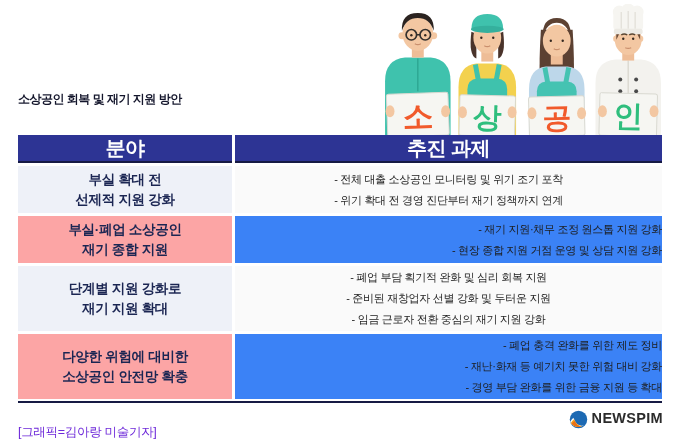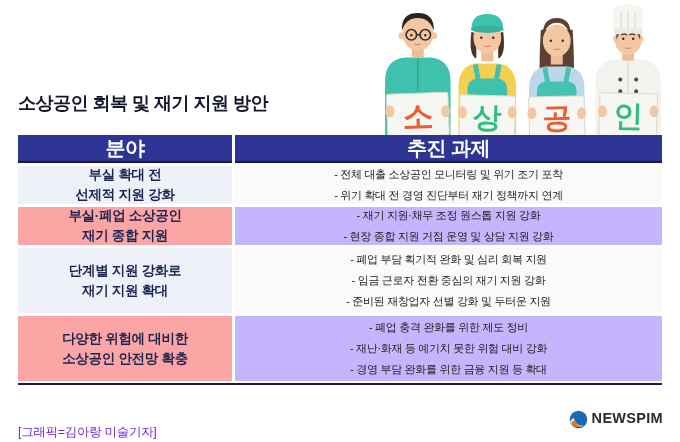--- a/index.html
+++ b/index.html
@@ -1,44 +1,44 @@
 <!DOCTYPE html>
 <html><head>
 <meta charset="utf-8">
 <style>
   html,body{margin:0;padding:0;background:#ffffff;}
   #canvas{
     position:relative;width:680px;height:442px;background:#ffffff;overflow:hidden;
     font-family:"Liberation Sans","DejaVu Sans",sans-serif;
   }
   .page-title{
-    position:absolute;left:18px;top:91px;font-size:18px;font-weight:700;
+    position:absolute;left:18px;top:91px;font-size:12px;font-weight:700;
     color:#14162c;letter-spacing:-0.5px;
   }
   
   .illustration{position:absolute;left:374px;top:4px;width:302px;height:132px;z-index:0;}
   
   .info-table{position:absolute;left:18px;top:135px;width:644px;z-index:2;}
   .tr{display:flex;column-gap:3px;margin-bottom:3px;}
   .th{
     background:#2d3494;color:#ffffff;font-weight:700;font-size:20px;
     display:flex;align-items:center;justify-content:center;height:26px;
     border-bottom:2px solid #161a44;letter-spacing:-0.5px;
   }
   .td{display:flex;flex-direction:column;align-items:center;justify-content:center;letter-spacing:-0.3px;}
   .col-cat{width:214px;flex:0 0 214px;}
   .col-task{flex:1;}
   .cat{font-weight:700;font-size:13.5px;color:#1b2653;line-height:20px;text-align:center;}
   .tasks{font-size:11px;color:#1c1c1c;line-height:21px;text-align:center;}
-  .row-h2{height:38px;}
+  .row-h2{height:47px;}
   .row-h3{height:65px;}
   .tr.odd .cat-cell{background:#eef1f8;}
   .tr.odd .task-cell{background:#fafafa;}
   .tr.even .cat-cell{background:#fca5a5;}
-  .tr.even .task-cell{background:#c4b5fd;}
+  .tr.even .task-cell{background:#3b82f6;align-items:flex-end;}
   .table-bottom-line{height:2px;background:#161a44;margin-top:-1px;}
   
   .credit{position:absolute;left:18px;top:414px;font-size:12.5px;color:#6d28d9;letter-spacing:-0.3px;margin-top:10px;}
   .logo{position:absolute;right:17px;top:410px;display:flex;align-items:flex-start;gap:4px;}
   .logo-text{font-size:14.5px;font-weight:700;color:#2b2b2b;letter-spacing:0.3px;}
 </style>
 </head>
 <body>
 
 <div id="canvas">
@@ -177,22 +177,22 @@
       </div>
     </div>
 
     <div class="tr odd">
       <div class="td cat cat-cell col-cat row-h3">
         <span>단계별 지원 강화로</span>
         <span>재기 지원 확대</span>
       </div>
       <div class="td tasks task-cell col-task row-h3">
         <span>- 폐업 부담 획기적 완화 및 심리 회복 지원</span>
+        <span>- 준비된 재창업자 선별 강화 및 두터운 지원</span>
         <span>- 임금 근로자 전환 중심의 재기 지원 강화</span>
-        <span>- 준비된 재창업자 선별 강화 및 두터운 지원</span>
       </div>
     </div>
 
     <div class="tr even">
       <div class="td cat cat-cell col-cat row-h3">
         <span>다양한 위험에 대비한</span>
         <span>소상공인 안전망 확충</span>
       </div>
       <div class="td tasks task-cell col-task row-h3">
         <span>- 폐업 충격 완화를 위한 제도 정비</span>

